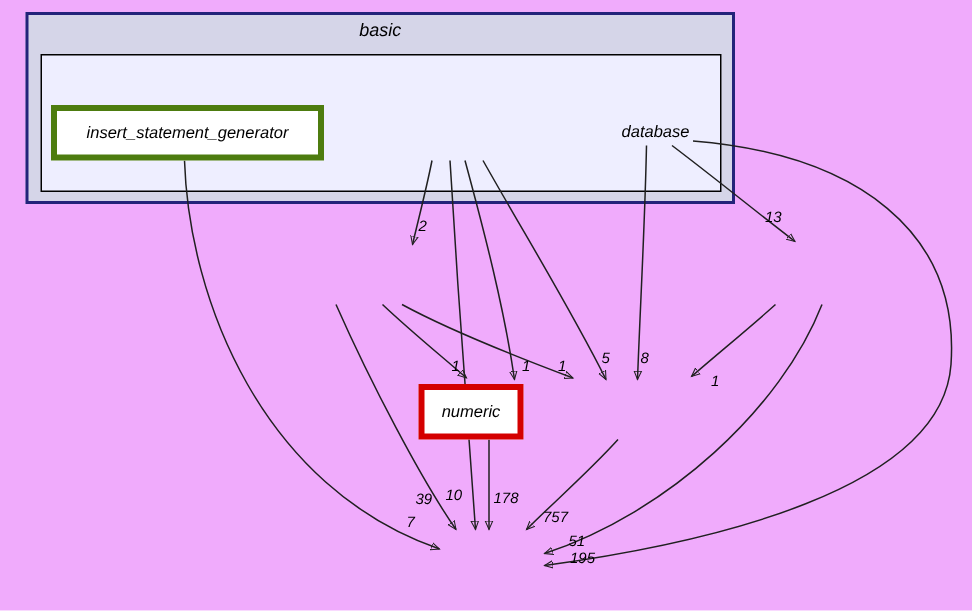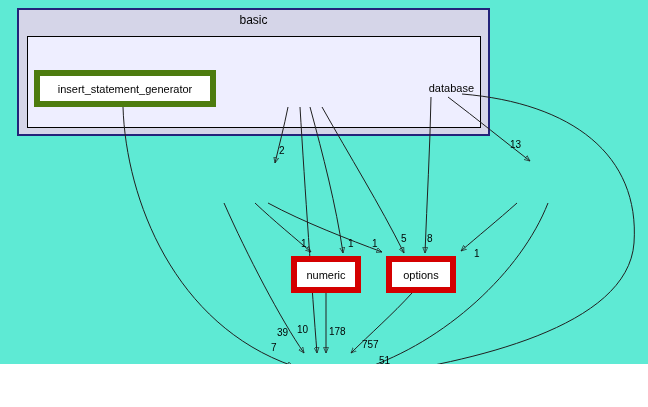--- a/index.html
+++ b/index.html
@@ -1,29 +1,29 @@
 <!DOCTYPE html>
 <html><head>
 <meta charset="utf-8">
 <style>
   html,body { margin:0; padding:0; background:#ffffff; }
   .canvas {
-    position:relative; width:648px; height:364px; background:#5eead4;
-    font-family:"Liberation Sans", sans-serif; overflow:hidden;
+    position:relative; width:648px; height:407px; background:#f0abfc;
+    font-family:"Liberation Sans", sans-serif; overflow:hidden;font-style:italic;
   }
   .cluster { position:absolute; box-sizing:border-box; }
   .cluster-outer { left:17px; top:8px; width:473px; height:128px;
     background:#d5d5e8; border:2px solid #23237a; }
   .cluster-outer-label { position:absolute; left:17px; top:13px; width:473px;
     text-align:center; font-size:12px; color:#000; }
   .cluster-inner { left:27px; top:36px; width:454px; height:92px;
     background:#eeeeff; border:1px solid #000000; }
   .node {
     position:absolute; box-sizing:border-box; background:#ffffff;
-    border:6px solid #4d7c0f; display:flex; align-items:center; justify-content:center;
+    border:4px solid #4d7c0f; display:flex; align-items:center; justify-content:center;
     font-size:11px; color:#000; white-space:nowrap;
   }
   .node-ext { border-color:#d40000; }
   .dir-label { position:absolute; font-size:11px; color:#000; text-align:center; }
   svg.edges { position:absolute; left:0; top:0; width:648px; height:407px; pointer-events:none; }
   svg.edges path { fill:none; stroke:#202020; stroke-width:1; }
   svg.edges text { fill:#000000; font-size:10px; font-family:"Liberation Sans", sans-serif; }
 </style>
 </head>
 <body>
@@ -72,26 +72,23 @@
     <text x="362" y="348">757</text>
     <text x="379" y="364">51</text>
     <text x="380" y="375">195</text>
   </svg>
 
   <div class="node" style="left:34px; top:70px; width:182px; height:37px;">
     <span>insert_statement_generator</span>
   </div>
 
 
-  <div class="dir-label" style="left:400px; top:82px; width:74px;text-align:right;">database</div>
+  <div class="dir-label" style="left:400px; top:82px; width:74px;">database</div>
 
 
 
-  <div class="node node-ext" style="left:291px; top:256px; width:70px; height:37px;">
+  <div class="node node-ext" style="left:279px; top:256px; width:70px; height:37px;">
     <span>numeric</span>
   </div>
 
-  <div class="node node-ext" style="left:386px; top:256px; width:70px; height:37px;">
-    <span>options</span>
-  </div>
 
 
 </div>
 
 </body></html>

